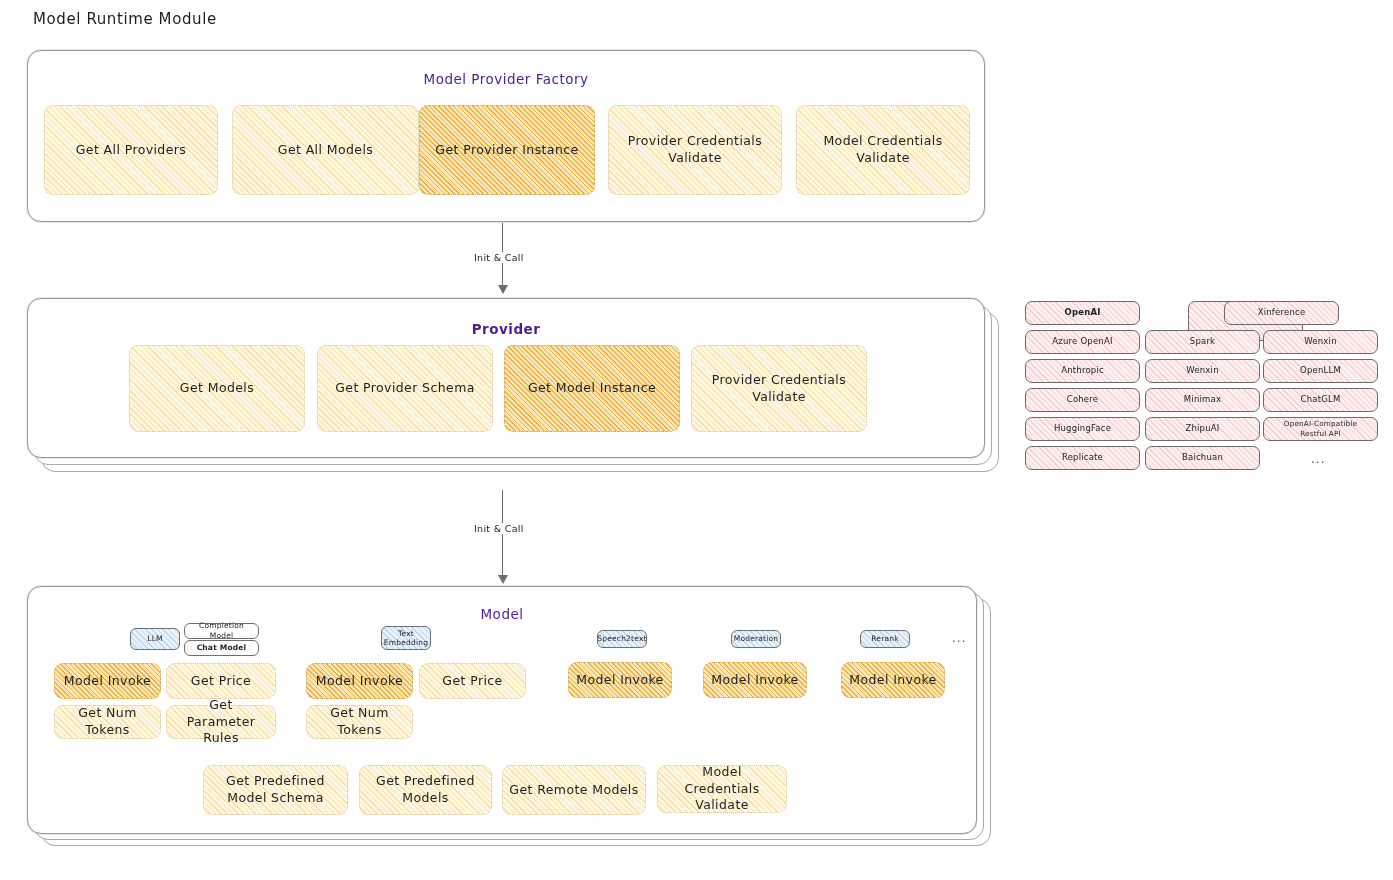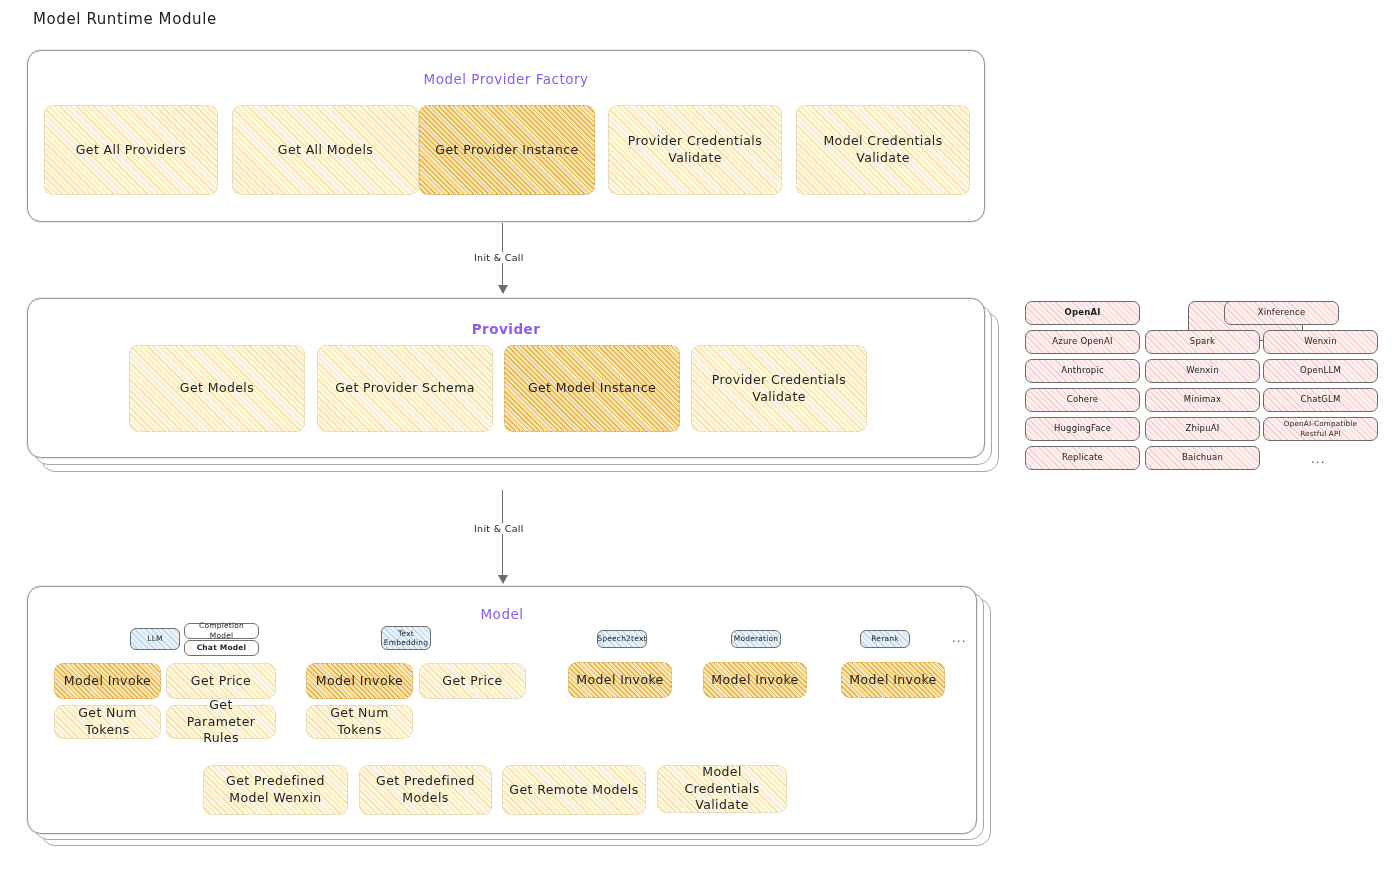--- a/index.html
+++ b/index.html
@@ -28,21 +28,21 @@
     border-color:#9a9a9a;
     box-shadow:0 0 0 .4px rgba(120,120,120,.35);
   }
   .stack-layer{
     position:absolute;background:#ffffff;
     border:1.2px solid #a8a8a8;border-radius:14px;box-sizing:border-box;
   }
 
   .panel-title{
     position:absolute;left:0;right:0;text-align:center;
-    font-size:13.5px;color:#8b5cf6;letter-spacing:.5px;
+    font-size:13.5px;color:#4c1d95;letter-spacing:.5px;
   }
 
   
   .node{
     position:absolute;box-sizing:border-box;
     display:flex;align-items:center;justify-content:center;
     text-align:center;border-radius:9px;
     font-size:12.5px;line-height:1.35;color:#1e1e1e;letter-spacing:.4px;
     padding:2px 6px;
   }
@@ -189,18 +189,18 @@
   <div class="node n-orange hand" style="left:568px;top:662px;width:104px;height:36px;">Model Invoke</div>
 
   <div class="node n-blue hand" style="left:731px;top:630px;width:50px;height:18px;">Moderation</div>
   <div class="node n-orange hand" style="left:703px;top:662px;width:104px;height:36px;">Model Invoke</div>
 
   <div class="node n-blue hand" style="left:860px;top:630px;width:50px;height:18px;">Rerank</div>
   <div class="node n-orange hand" style="left:841px;top:662px;width:104px;height:36px;">Model Invoke</div>
 
   <div class="ellipsis hand" style="left:952px;top:631px;">...</div>
 
-  <div class="node n-yellow hand" style="left:203px;top:765px;width:145px;height:50px;">Get Predefined Model Wenxin</div>
+  <div class="node n-yellow hand" style="left:203px;top:765px;width:145px;height:50px;">Get Predefined Model Schema</div>
   <div class="node n-yellow hand" style="left:359px;top:765px;width:133px;height:50px;">Get Predefined Models</div>
   <div class="node n-yellow hand" style="left:502px;top:765px;width:144px;height:50px;">Get Remote Models</div>
   <div class="node n-yellow hand" style="left:657px;top:765px;width:130px;height:48px;">Model Credentials Validate</div>
 
 </div>
 
 </body></html>

